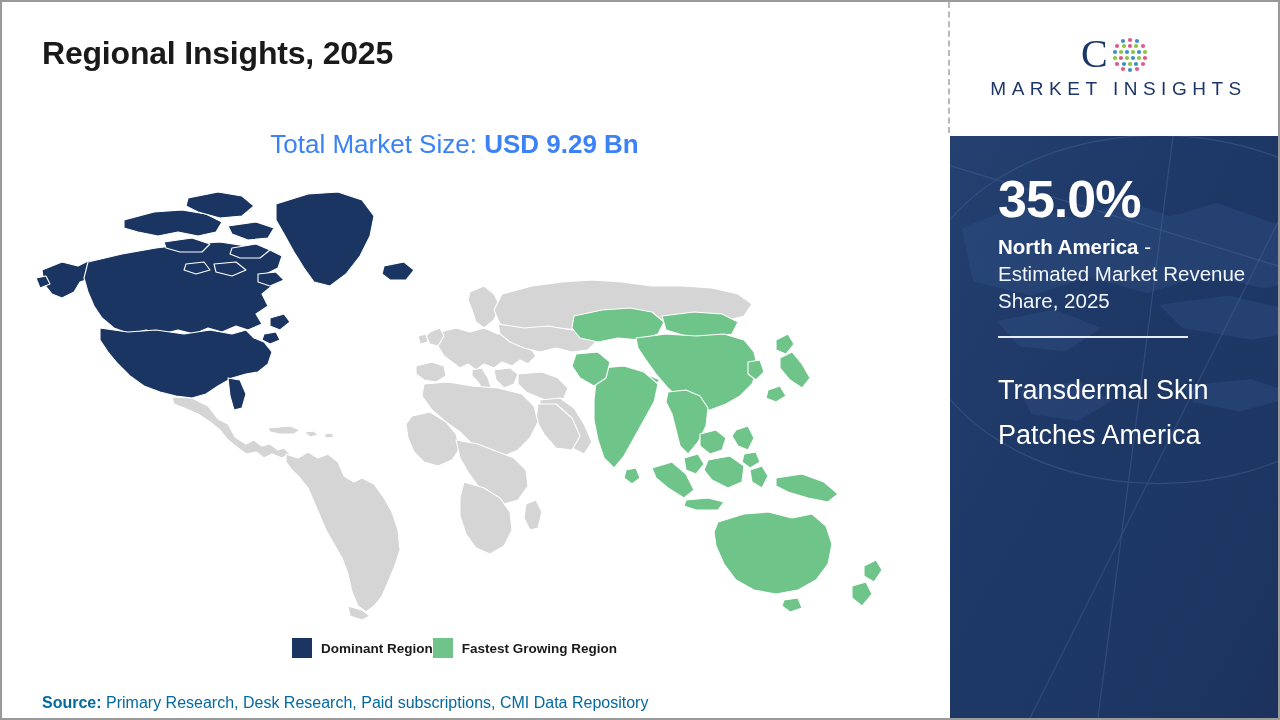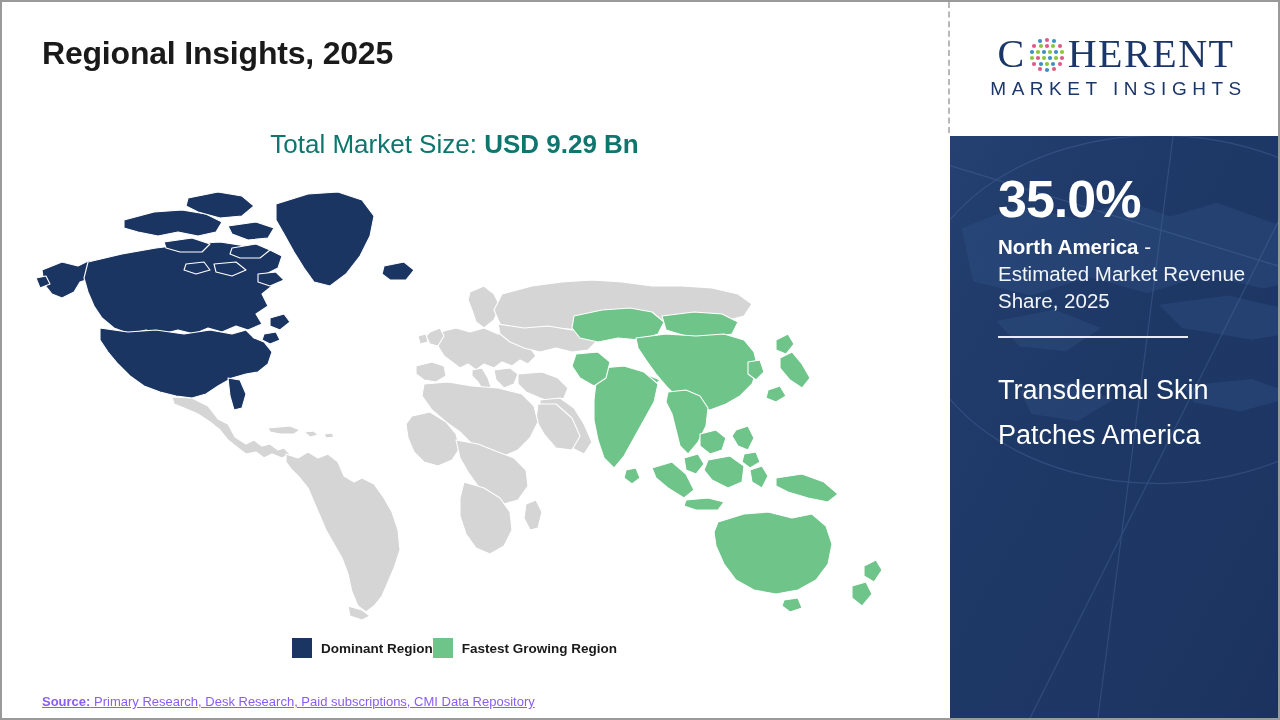--- a/index.html
+++ b/index.html
@@ -17,42 +17,42 @@
   }
   
   #left-pane { position:absolute; left:0; top:0; width:948px; height:716px;border-radius:29px; }
   #page-title {
     position:absolute; left:40px; top:33px;
     font-size:32px; font-weight:bold; color:#1a1a1a;
     letter-spacing:-0.2px;
   }
   #market-size {
     position:absolute; left:0; top:127px; width:905px;
-    text-align:center; font-size:26px; color:#0f766e;
+    text-align:center; font-size:26px; color:#3b82f6;
   }
   #market-size .lbl { font-weight:normal; }
   #market-size .val { font-weight:bold; }
 
   #map-wrap {
     position:absolute; left:30px; top:180px;
     width:880px; height:440px;
   }
   #map-wrap svg { width:100%; height:100%; display:block; }
 
   #legend {
     position:absolute; left:0; top:636px; width:905px;
     display:flex; justify-content:center; align-items:center; 
   }
   .legend-item { display:flex; align-items:center; gap:9px; }
   .legend-swatch { width:20px; height:20px; display:block; }
   .legend-label { font-size:13.5px; font-weight:bold; color:#1a1a1a; }
 
   #source-line {
     position:absolute; left:40px; top:692px;
-    font-size:13px; color:#8b5cf6;text-decoration:underline;
+    font-size:16px; color:#0369a1;
   }
   #source-line .src-lbl { font-weight:bold; }
 
   #divider-dashed {
     position:absolute; left:946px; top:0px; width:0; height:131px;
     border-left:2px dashed #b8b8b8;
   }
 
   
   #logo-box {
@@ -291,21 +291,20 @@
             <circle cx="14" cy="30" r="2.1" fill="#3f8fc4"></circle>
             <circle cx="20" cy="30" r="2.1" fill="#8cc63f"></circle>
             <circle cx="26" cy="30" r="2.1" fill="#3f8fc4"></circle>
             <circle cx="33" cy="30" r="2.1" fill="#e05a8a"></circle>
             <circle cx="13" cy="35" r="2.1" fill="#e05a8a"></circle>
             <circle cx="20" cy="36" r="2.1" fill="#3f8fc4"></circle>
             <circle cx="27" cy="35" r="2.1" fill="#e05a8a"></circle>
           </g>
         </svg>
       </span>
-      <span>HERENT</span>
     </div>
     <div id="logo-bottom">MARKET INSIGHTS</div>
   </div>
 
   <div id="stat-panel">
     <div id="panel-texture">
       <svg viewBox="0 0 330 586" xmlns="http://www.w3.org/2000/svg" preserveAspectRatio="xMidYMid slice">
         <defs>
           <linearGradient id="sheen" x1="0" y1="0" x2="1" y2="1">
             <stop offset="0%" stop-color="#2b4b7d" stop-opacity="0.55"></stop>

